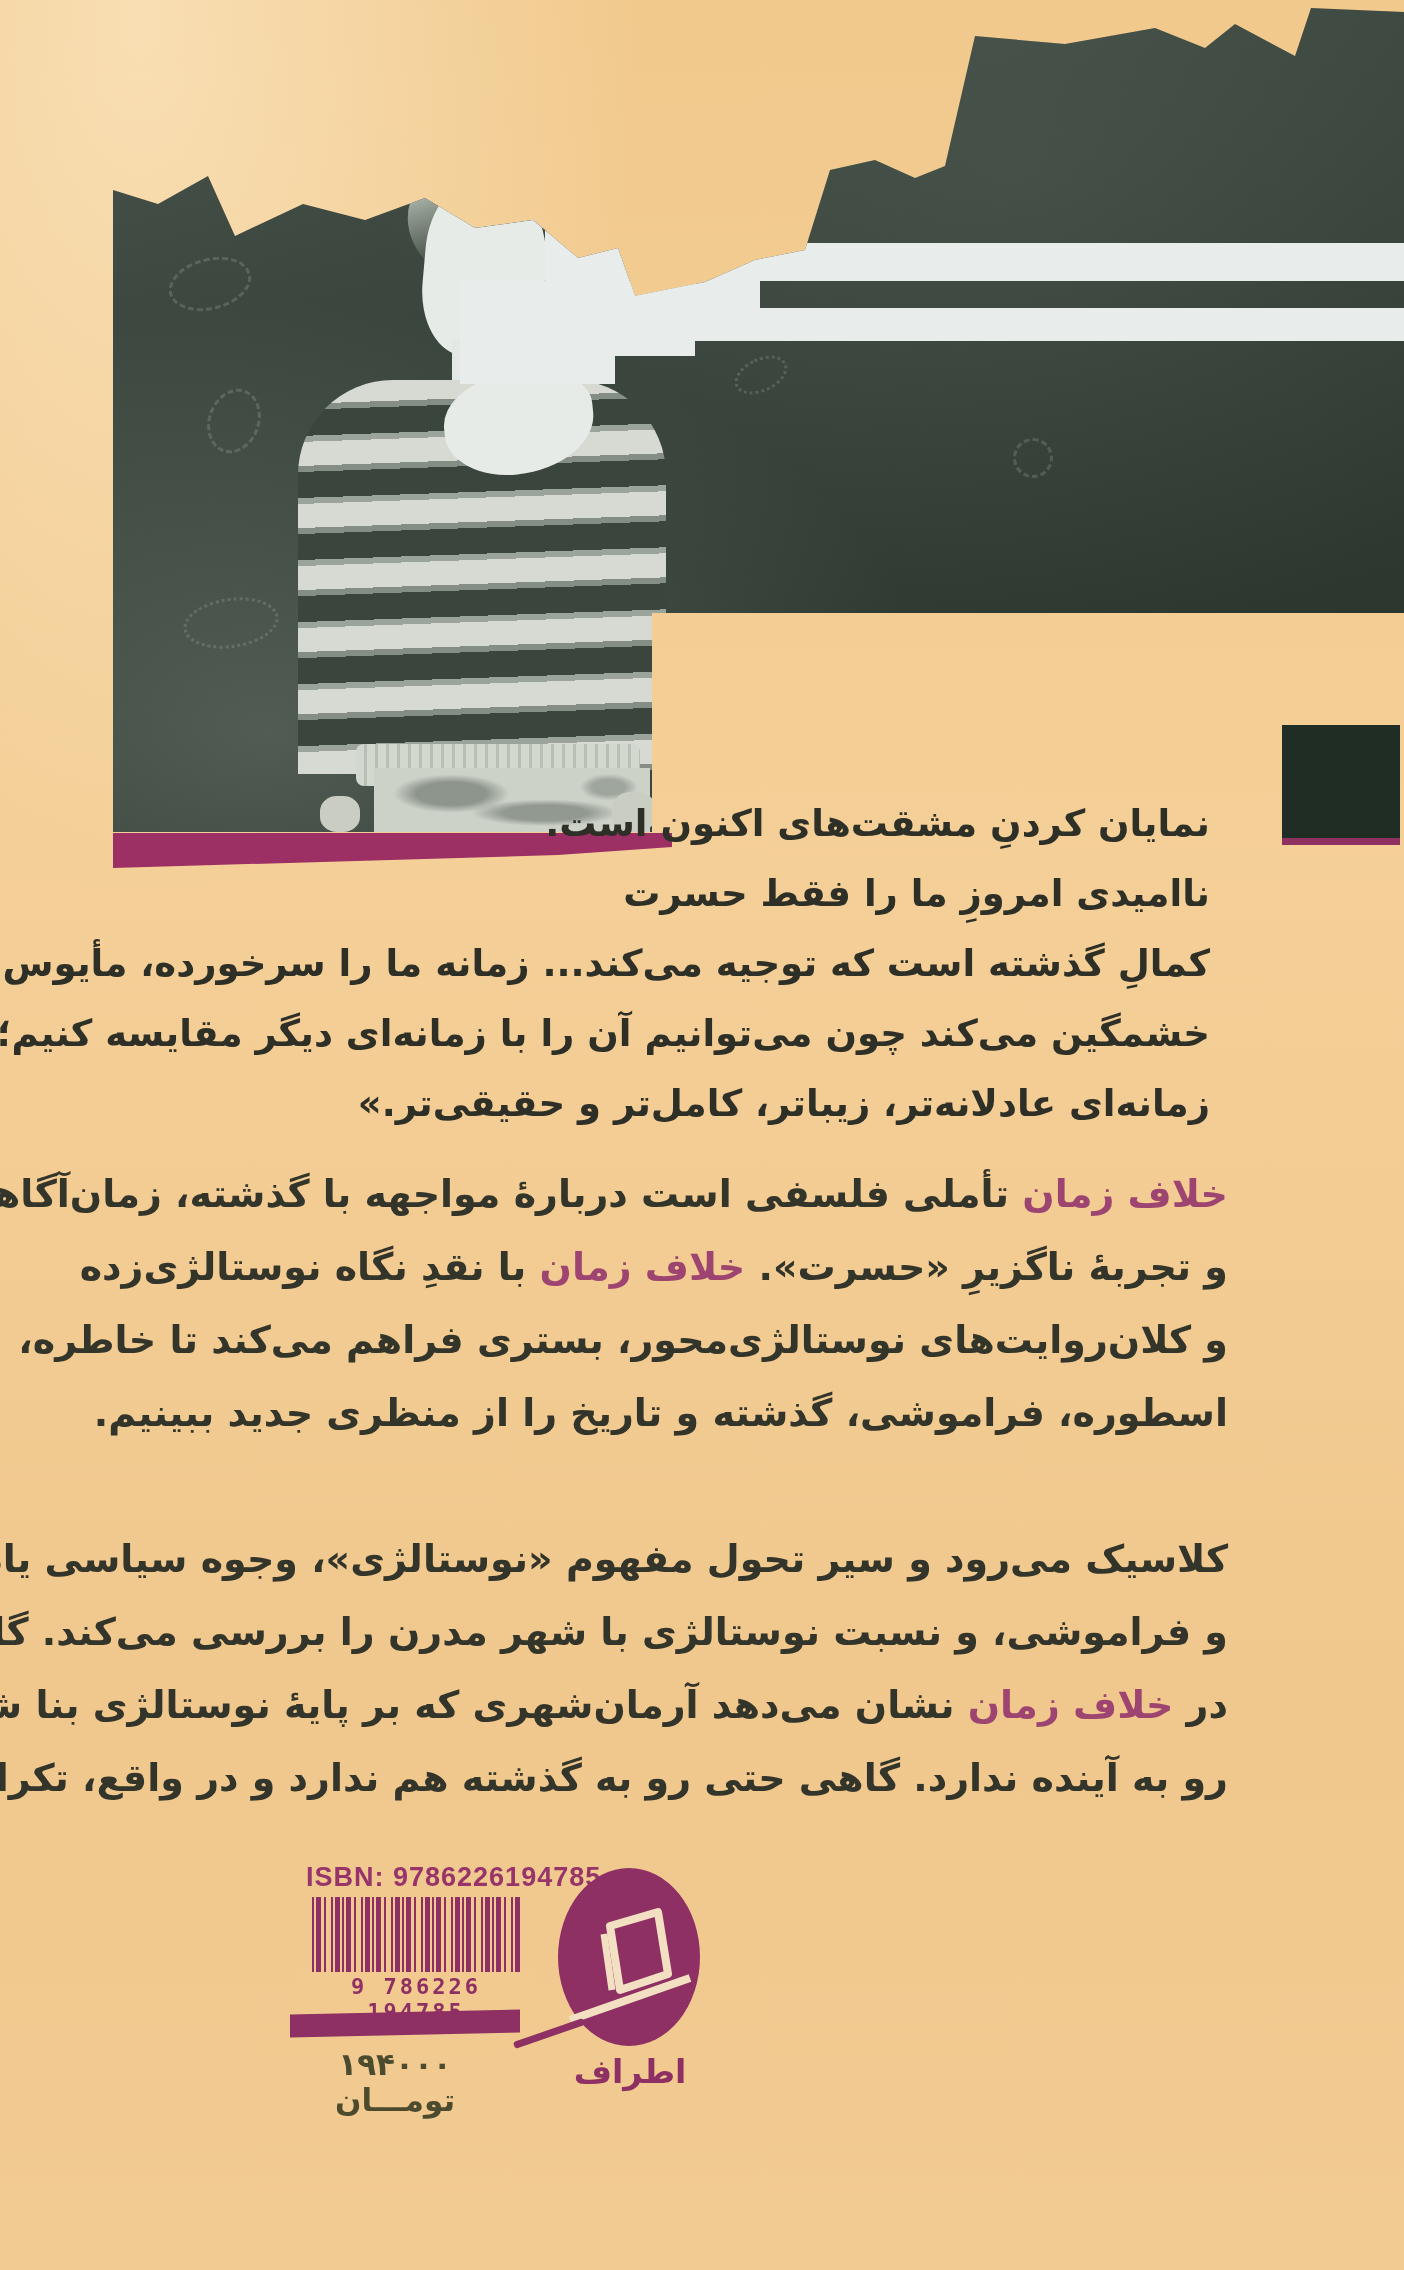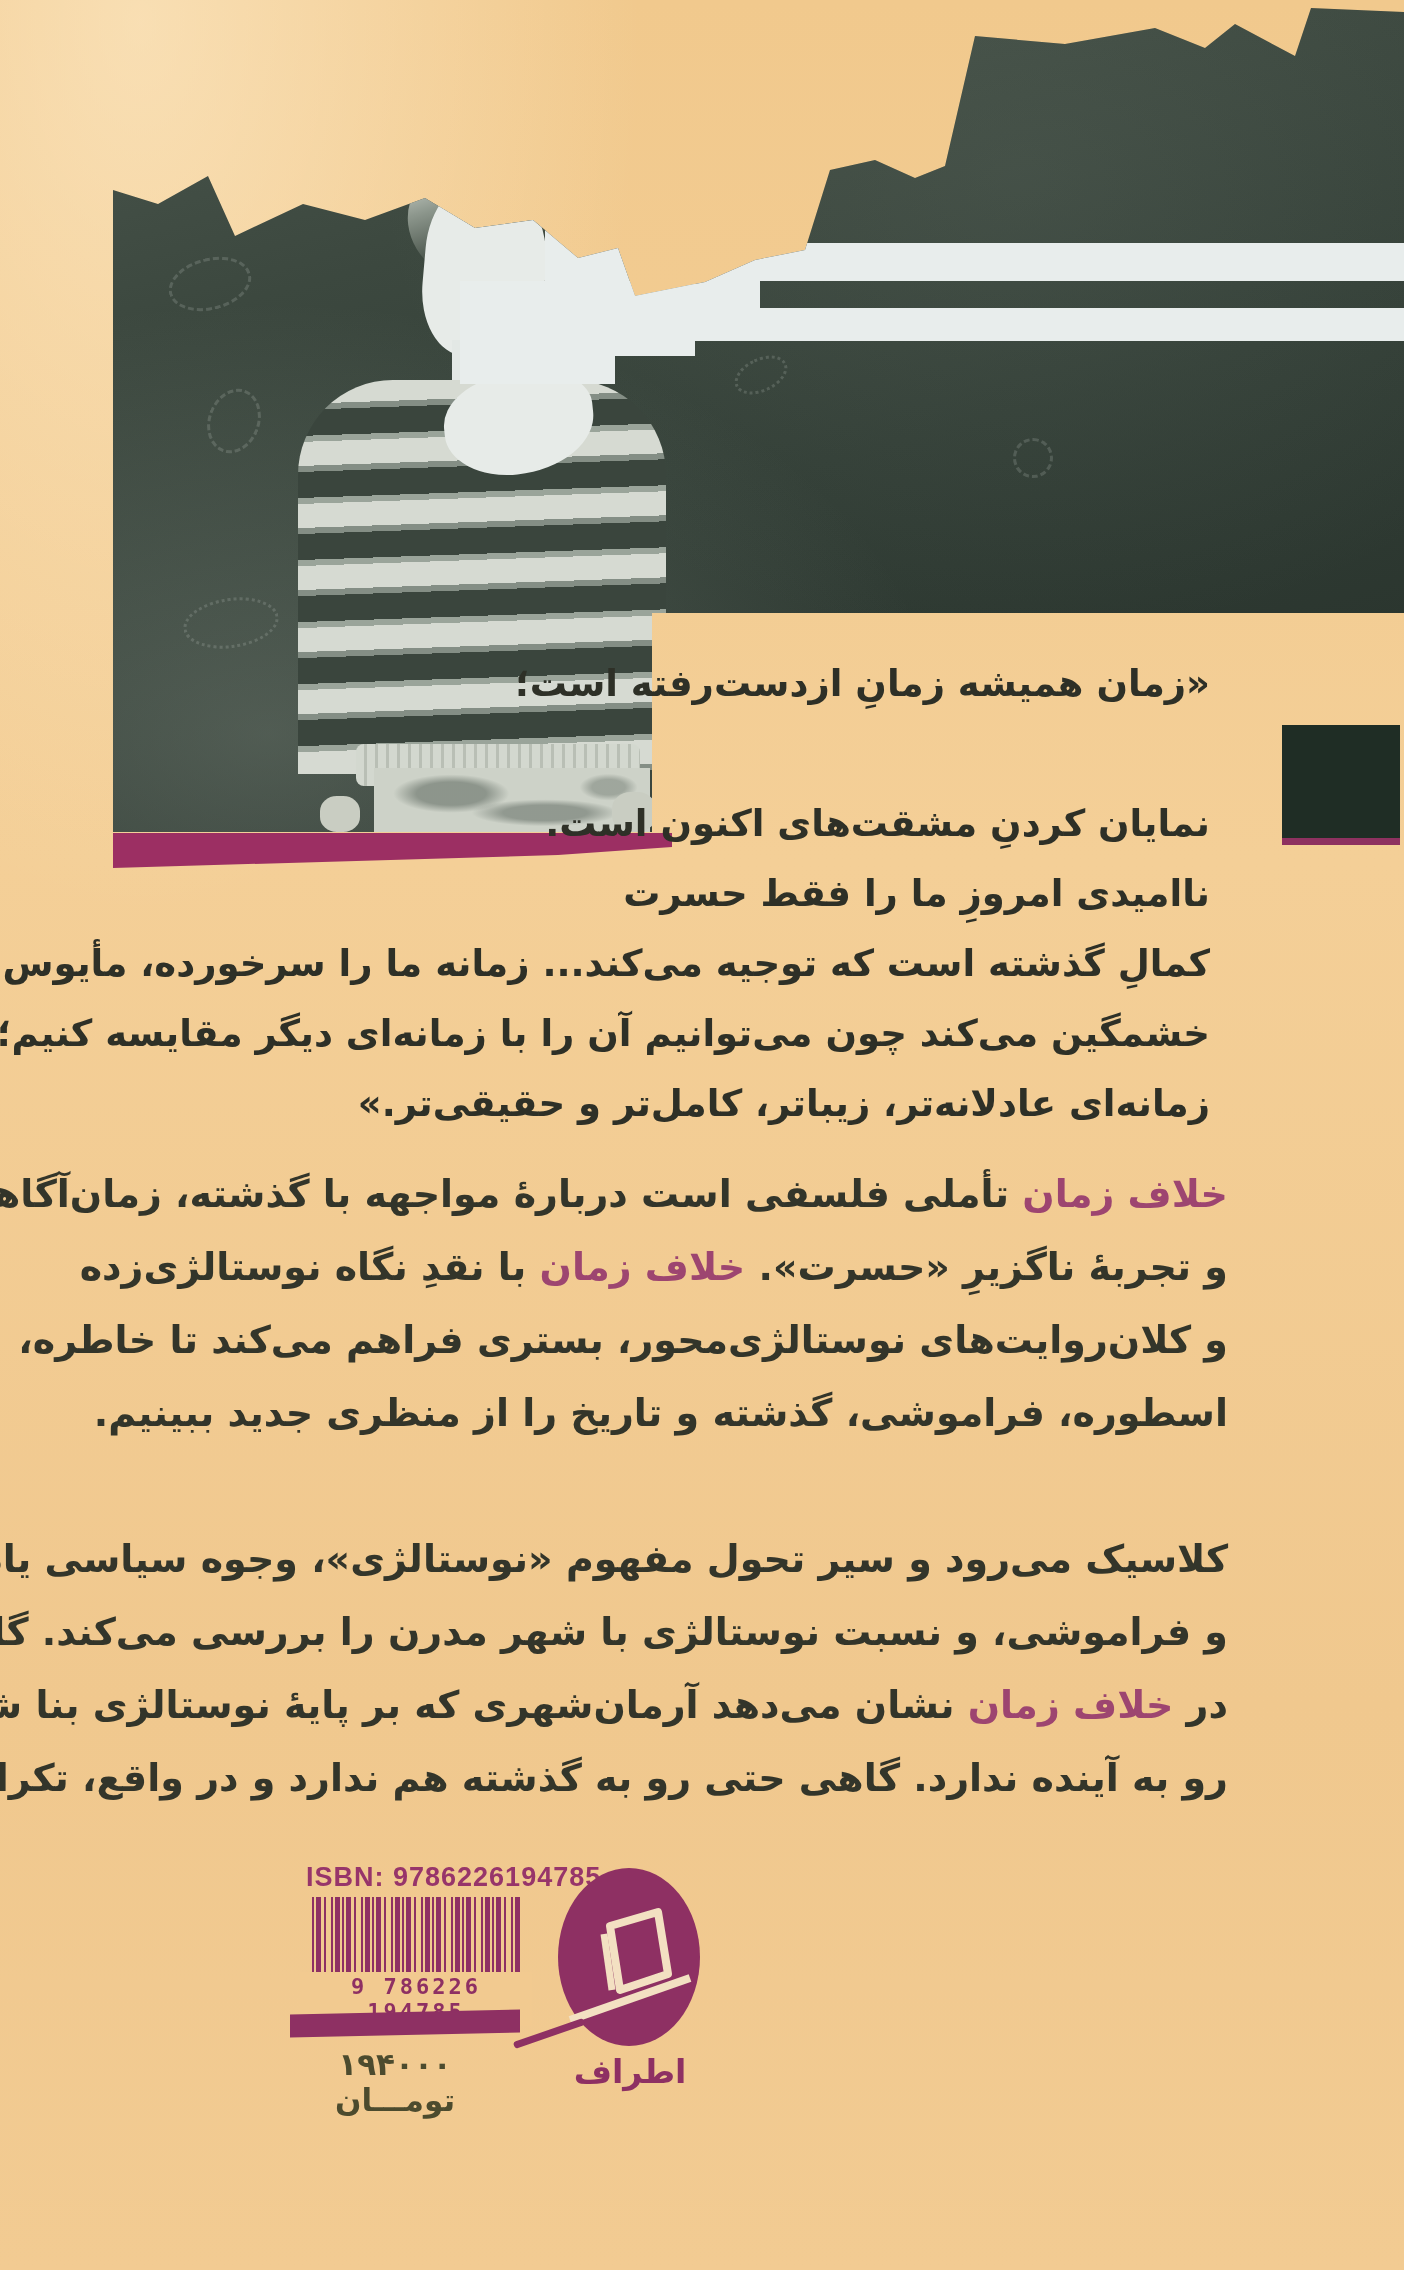--- a/index.html
+++ b/index.html
@@ -129,21 +129,20 @@
     <div class="slab bar2"></div>
     <div class="slab tail"></div>
   </div>
 
   <div class="mbar"></div>
 
   <div class="accent-rect">
     <div class="strip"></div>
   </div>
 
-  <div class="q q0">«زمان همیشه زمانِ ازدست‌رفته است؛</div>
   <div class="q q3">ناامیدی امروزِ ما را فقط حسرت</div>
   <div class="q q2">نمایان کردنِ مشقت‌های اکنون است.</div>
   <div class="q q4">کمالِ گذشته است که توجیه می‌کند... زمانه ما را سرخورده، مأیوس و</div>
   <div class="q q5">خشمگین می‌کند چون می‌توانیم آن را با زمانه‌ای دیگر مقایسه کنیم؛</div>
   <div class="q q6">زمانه‌ای عادلانه‌تر، زیباتر، کامل‌تر و حقیقی‌تر.»</div>
 
   <div class="b b0"><span></span><span class="accent">خلاف زمان</span><span> تأملی فلسفی است دربارهٔ مواجهه با گذشته، زمان‌آگاهی</span></div>
   <div class="b b2"><span>و کلان‌روایت‌های نوستالژی‌محور، بستری فراهم می‌کند تا خاطره،</span></div>
   <div class="b b1"><span>و تجربهٔ ناگزیرِ «حسرت». </span><span class="accent">خلاف زمان</span><span> با نقدِ نگاه نوستالژی‌زده</span></div>
   <div class="b b3"><span>اسطوره، فراموشی، گذشته و تاریخ را از منظری جدید ببینیم.</span></div>

